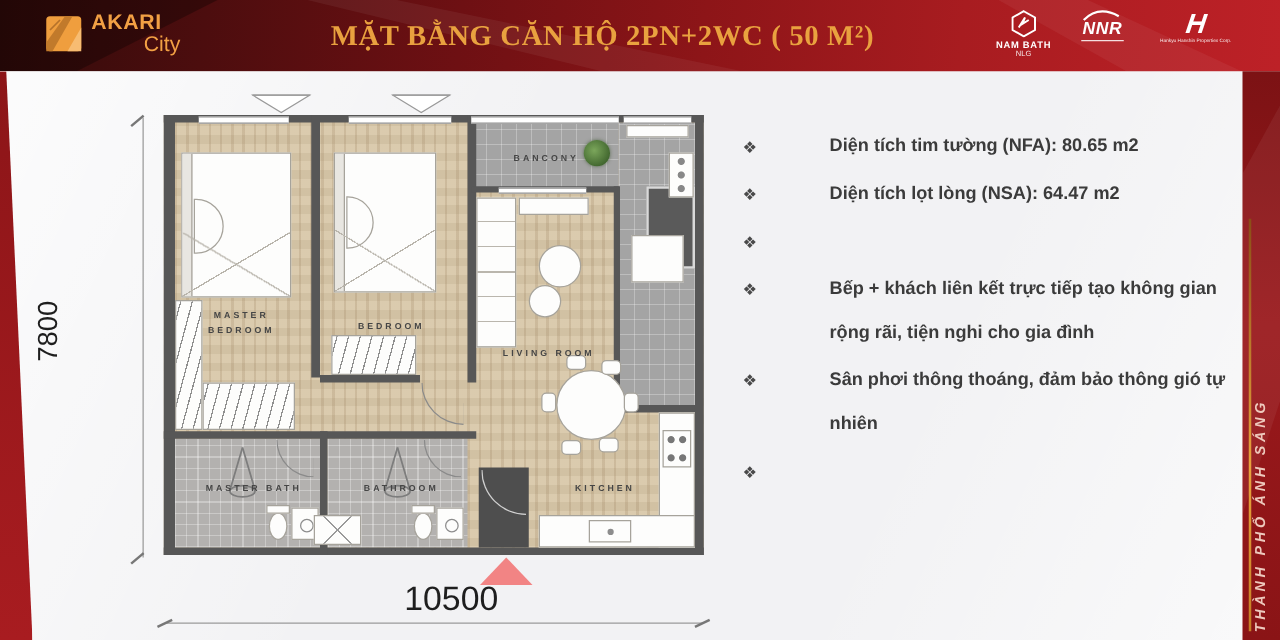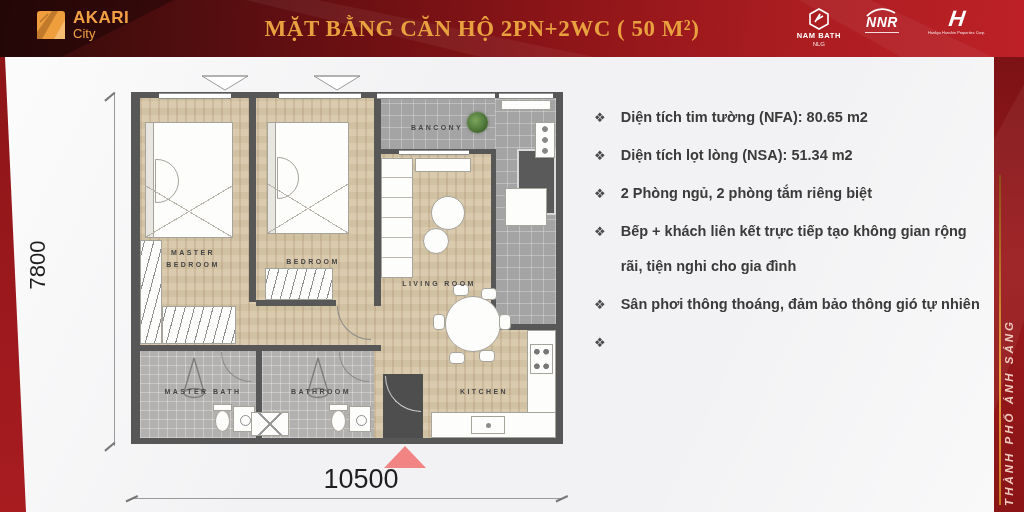--- a/index.html
+++ b/index.html
@@ -8,21 +8,21 @@
   
   #hdr{position:absolute;left:0;top:0;width:1024px;height:57px;
        background:linear-gradient(95deg,#320b0a 0%,#4c0d0e 16%,#6e1013 36%,#8d1518 55%,#a81c20 75%,#bd2127 100%);}
   .facet{position:absolute;inset:0;pointer-events:none;}
   .facet.f1{background:rgba(255,255,255,.055);clip-path:polygon(24% 0,31% 0,58% 100%,47% 100%);}
   .facet.f2{background:rgba(0,0,0,.30);clip-path:polygon(0 0,17% 0,6% 100%,0 100%);}
   .facet.f3{background:rgba(255,255,255,.05);clip-path:polygon(78% 0,85% 0,97% 100%,88% 100%);}
   .brand{position:absolute;left:36px;top:9px;display:flex;align-items:center;gap:7px;}
   .brand-text{line-height:1;}
   .brand-name{font-size:17px;font-weight:bold;color:#f2a044;letter-spacing:.5px;}
-  .brand-sub{font-size:13px;color:#f2a044;margin-top:1px;}
+  .brand-sub{font-size:17px;color:#f2a044;margin-top:1px;margin-left:42px;}
   .title{position:absolute;left:482px;top:50%;transform:translate(-50%,-50%);margin:0;
          font-family:"Liberation Serif",serif;font-size:23px;font-weight:bold;color:#e9a13f;
          letter-spacing:.5px;white-space:nowrap;}
   .partners{position:absolute;right:34px;top:8px;display:flex;align-items:flex-start;gap:24px;}
   .partner{display:flex;flex-direction:column;align-items:center;color:#fff;line-height:1;}
   .p-name{font-size:7.5px;font-weight:bold;letter-spacing:.6px;margin-top:2px;white-space:nowrap;}
   .p-sub{font-size:6px;margin-top:1px;opacity:.9;}
   .p-line{width:34px;height:1px;background:rgba(255,255,255,.85);margin-top:3px;}
   .nnr-name{font-size:14px;font-weight:bold;font-style:italic;letter-spacing:.5px;margin-top:-2px;}
   .h-glyph{font-size:22px;font-weight:bold;font-style:italic;transform:skewX(-8deg);line-height:1;}
@@ -39,21 +39,21 @@
   
   .left-wedge{position:absolute;left:0;top:57px;width:26px;height:455px;z-index:1;
           background:linear-gradient(180deg,#8c1518,#a81c20);clip-path:polygon(0 0,5px 0,26px 100%,0 100%);}
   .sheen{position:absolute;left:0;top:57px;width:1000px;height:455px;z-index:0;
           background:linear-gradient(115deg,rgba(255,255,255,.75) 0%,rgba(255,255,255,0) 38%),
                      linear-gradient(295deg,rgba(255,255,255,.55) 0%,rgba(255,255,255,0) 30%);}
   
   #features{position:absolute;left:594px;top:100px;width:396px;margin:0;padding:0;list-style:none;z-index:2;}
   #features li{display:flex;gap:15px;margin-bottom:3px;}
   .diamond{font-size:13px;color:#4a4a4a;line-height:35px;flex:0 0 auto;}
-  .ftext{font-size:14.5px;font-weight:bold;color:#3b3b3b;line-height:35px;}
+  .ftext{font-size:14.5px;font-weight:bold;color:#3b3b3b;line-height:35px;margin-left:43px;}
   
   #plan{position:absolute;left:131px;top:92px;width:432px;height:352px;z-index:2;}
   .abs{position:absolute;}
   .wood{background-color:#d8c7a8;
         background-image:repeating-linear-gradient(90deg,rgba(146,117,82,.20) 0 2px,transparent 2px 9px),
                          repeating-linear-gradient(0deg,rgba(255,255,255,.07) 0 7px,rgba(0,0,0,.03) 7px 14px);}
   .tile{background-color:#a4a4a4;
         background-image:repeating-linear-gradient(0deg,rgba(255,255,255,.28) 0 1px,transparent 1px 12px),
                          repeating-linear-gradient(90deg,rgba(255,255,255,.28) 0 1px,transparent 1px 12px);}
   .btile{background-color:#b3b1af;
@@ -271,25 +271,24 @@
 
   <div id="entry-arrow"></div>
 
   <ul id="features">
     <li>
       <span class="diamond">❖</span>
       <span class="ftext">Diện tích tim tường (NFA): 80.65 m2</span>
     </li>
     <li>
       <span class="diamond">❖</span>
-      <span class="ftext">Diện tích lọt lòng (NSA): 51.34 m2</span>
-    </li>
-    <li>
-      <span class="diamond">❖</span>
-      <span class="ftext">2 Phòng ngủ, 2 phòng tắm riêng biệt</span>
+      <span class="ftext">Diện tích lọt lòng (NSA): 64.47 m2</span>
+    </li>
+    <li>
+      <span class="diamond">❖</span>
     </li>
     <li>
       <span class="diamond">❖</span>
       <span class="ftext">Bếp + khách liên kết trực tiếp tạo không gian rộng rãi, tiện nghi cho gia đình</span>
     </li>
     <li>
       <span class="diamond">❖</span>
       <span class="ftext">Sân phơi thông thoáng, đảm bảo thông gió tự nhiên</span>
     </li>
     <li>

